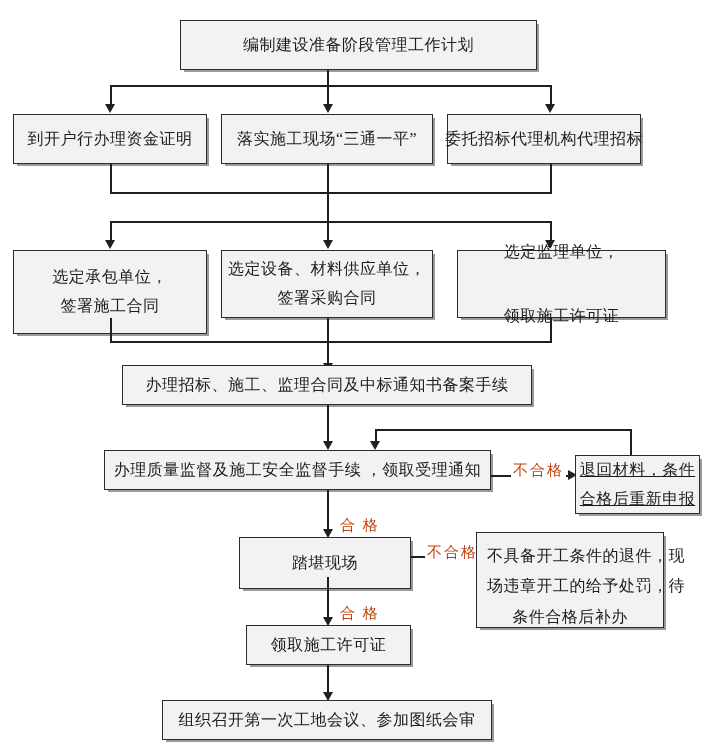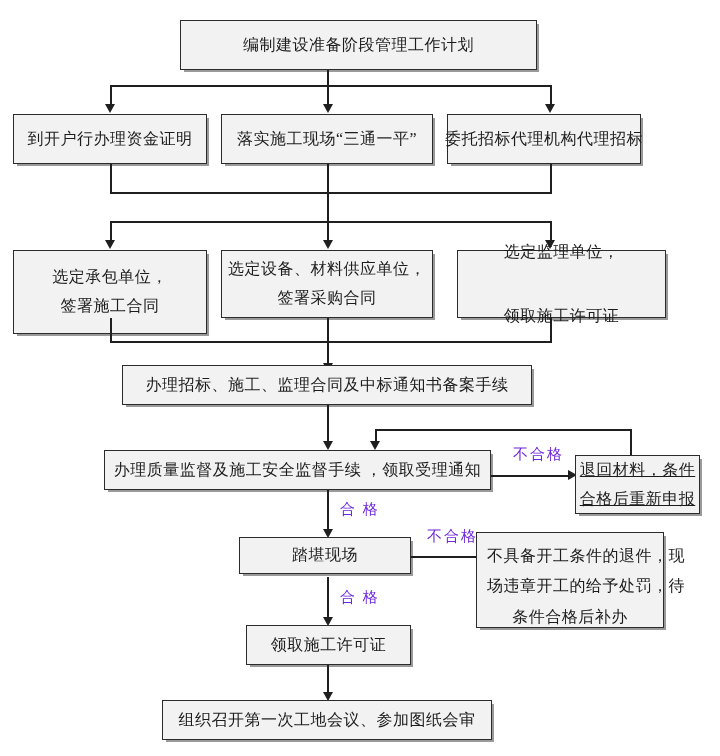--- a/index.html
+++ b/index.html
@@ -59,24 +59,25 @@
     width:0;height:0;
     border-top:5.5px solid transparent;
     border-bottom:5.5px solid transparent;
     border-left:9px solid #1f1f1f;
   }
   
   .elabel{
     position:absolute;
     font-size:15px;
     letter-spacing:2px;
-    color:#6d28d9;
+    color:#c2410c;
     white-space:nowrap;
     background:#ffffff;
     padding:0 2px;
+    margin-top:16px;
   }
 </style>
 </head>
 <body>
 
 <div id="chart">
 
   <div class="box" style="left:180px;top:20px;width:357px;height:50px;">
     <span class="ln">编制建设准备阶段管理工作计划</span>
   </div>
@@ -154,21 +155,21 @@
 
   <div class="box multi" style="left:575px;top:455px;width:125px;height:59px;text-decoration:underline;">
     <span class="ln">退回材料，条件</span>
     <span class="ln">合格后重新申报</span>
   </div>
 
   <div class="vline" style="left:327.2px;top:490px;height:41px;"></div>
   <div class="arrow-d" style="left:322.6px;top:529px;"></div>
   <div class="elabel" style="left:338px;top:500px;">合 格</div>
 
-  <div class="box" style="left:239px;top:537px;width:172px;height:37px;align-items:center;">
+  <div class="box" style="left:239px;top:537px;width:172px;height:52px;align-items:center;">
     <span class="ln">踏堪现场</span>
   </div>
 
   <div class="hline" style="left:411px;top:556px;width:75px;"></div>
   <div class="arrow-r" style="left:484px;top:550.5px;"></div>
   <div class="elabel" style="left:425px;top:527px;">不合格</div>
 
   <div class="box wrapbox" style="left:476px;top:532px;width:188px;height:96px;">
     <span class="ln">不具备开工条件的退件，现</span>
     <span class="ln">场违章开工的给予处罚，待</span>

